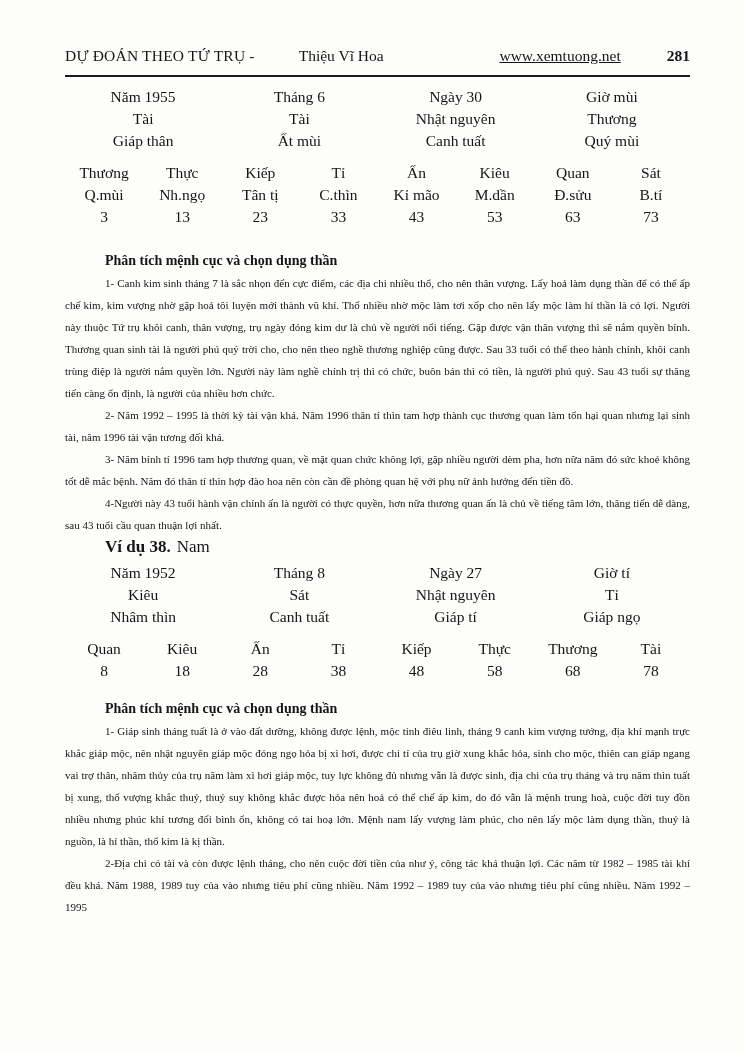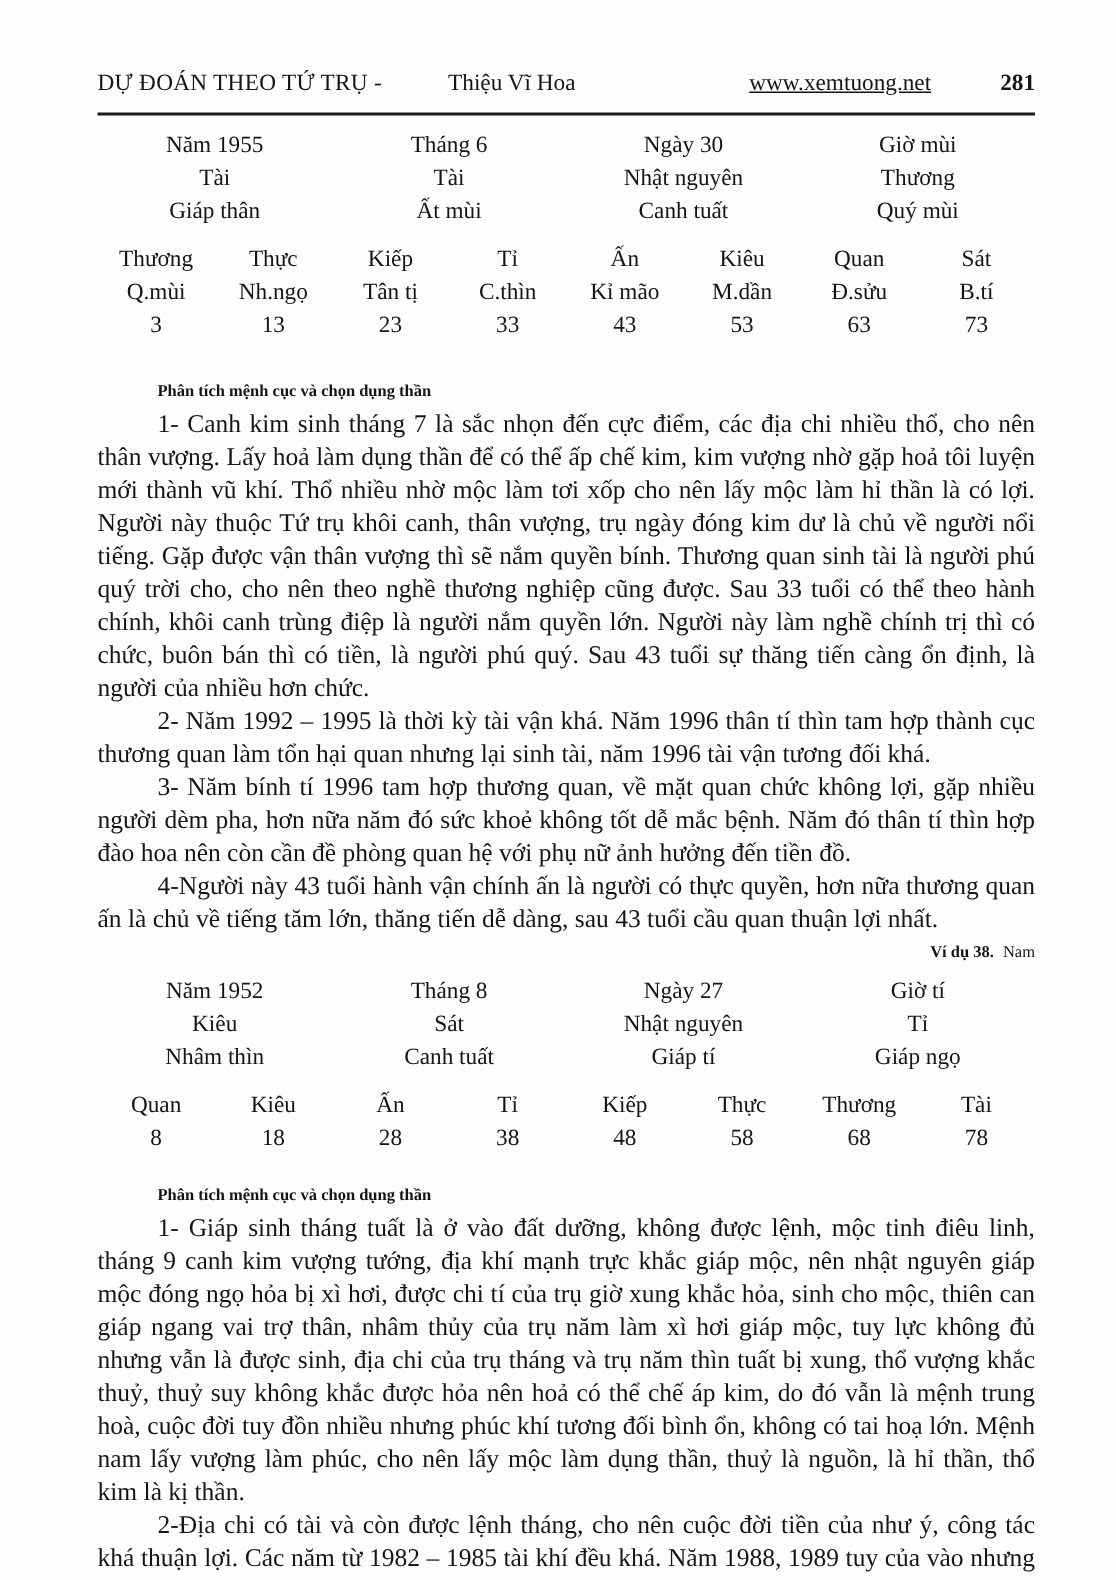--- a/index.html
+++ b/index.html
@@ -27,30 +27,30 @@
   .trow { display: flex; }
   .cell {
     flex: 1 1 0; text-align: center;
     font-size: 15.5px; line-height: 22px;
     white-space: nowrap; overflow: visible;
   }
   .luck { margin-top: 10px; }
 
   .analysis-heading {
     font-weight: bold; margin: 22px 0 0 40px;
-    font-size: 11px; line-height: 22px;
+    font-size: 14px; line-height: 22px;
   }
   .analysis-heading.tight { margin-top: 16px; }
 
   p.body {
     margin: 0; text-indent: 40px; text-align: justify;
-    font-size: 17px; line-height: 22px;
+    font-size: 11px; line-height: 22px;
   }
 
-  .vd-line { margin: 0; text-indent: 40px; font-size: 11px; line-height: 22px; text-align: right; }
+  .vd-line { margin: 0; text-indent: 40px; font-size: 17px; line-height: 22px; }
   .vd-label { font-weight: bold; margin-right: 6px; }
 
   .chart.second { margin-top: 4px; }
 </style>
 </head>
 <body>
 
 <div class="page">
 
   <div class="page-header">

